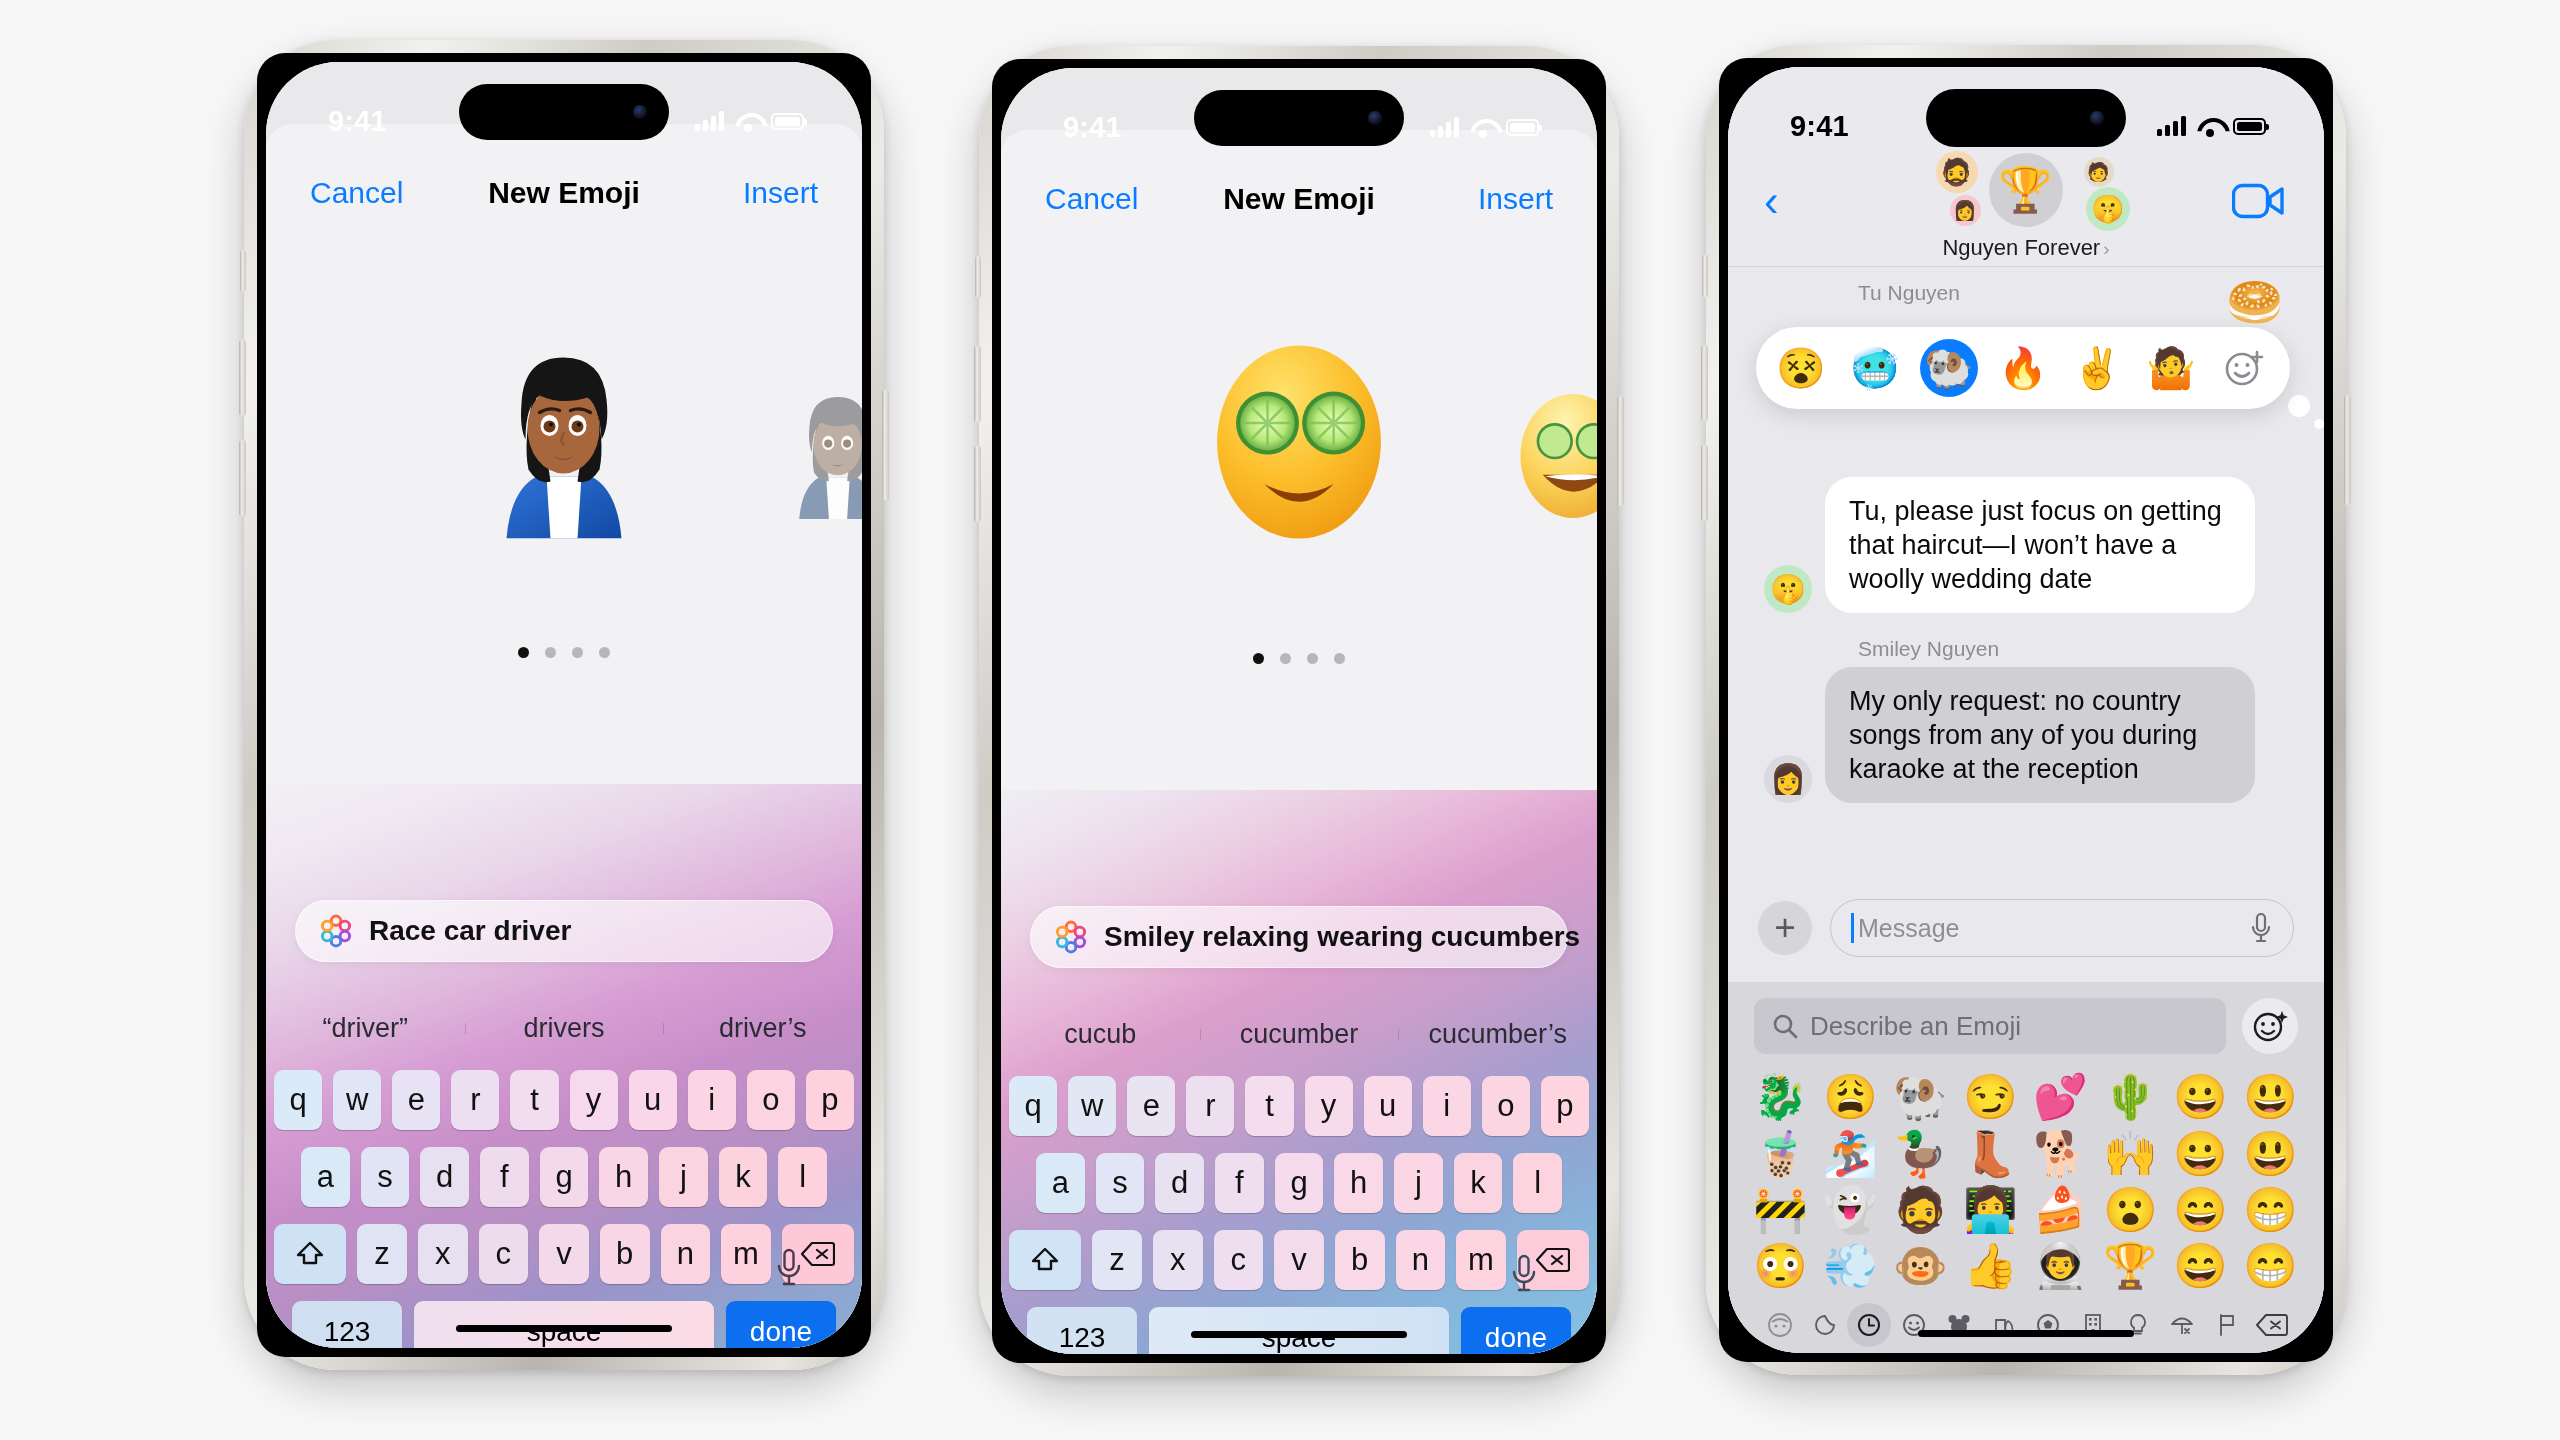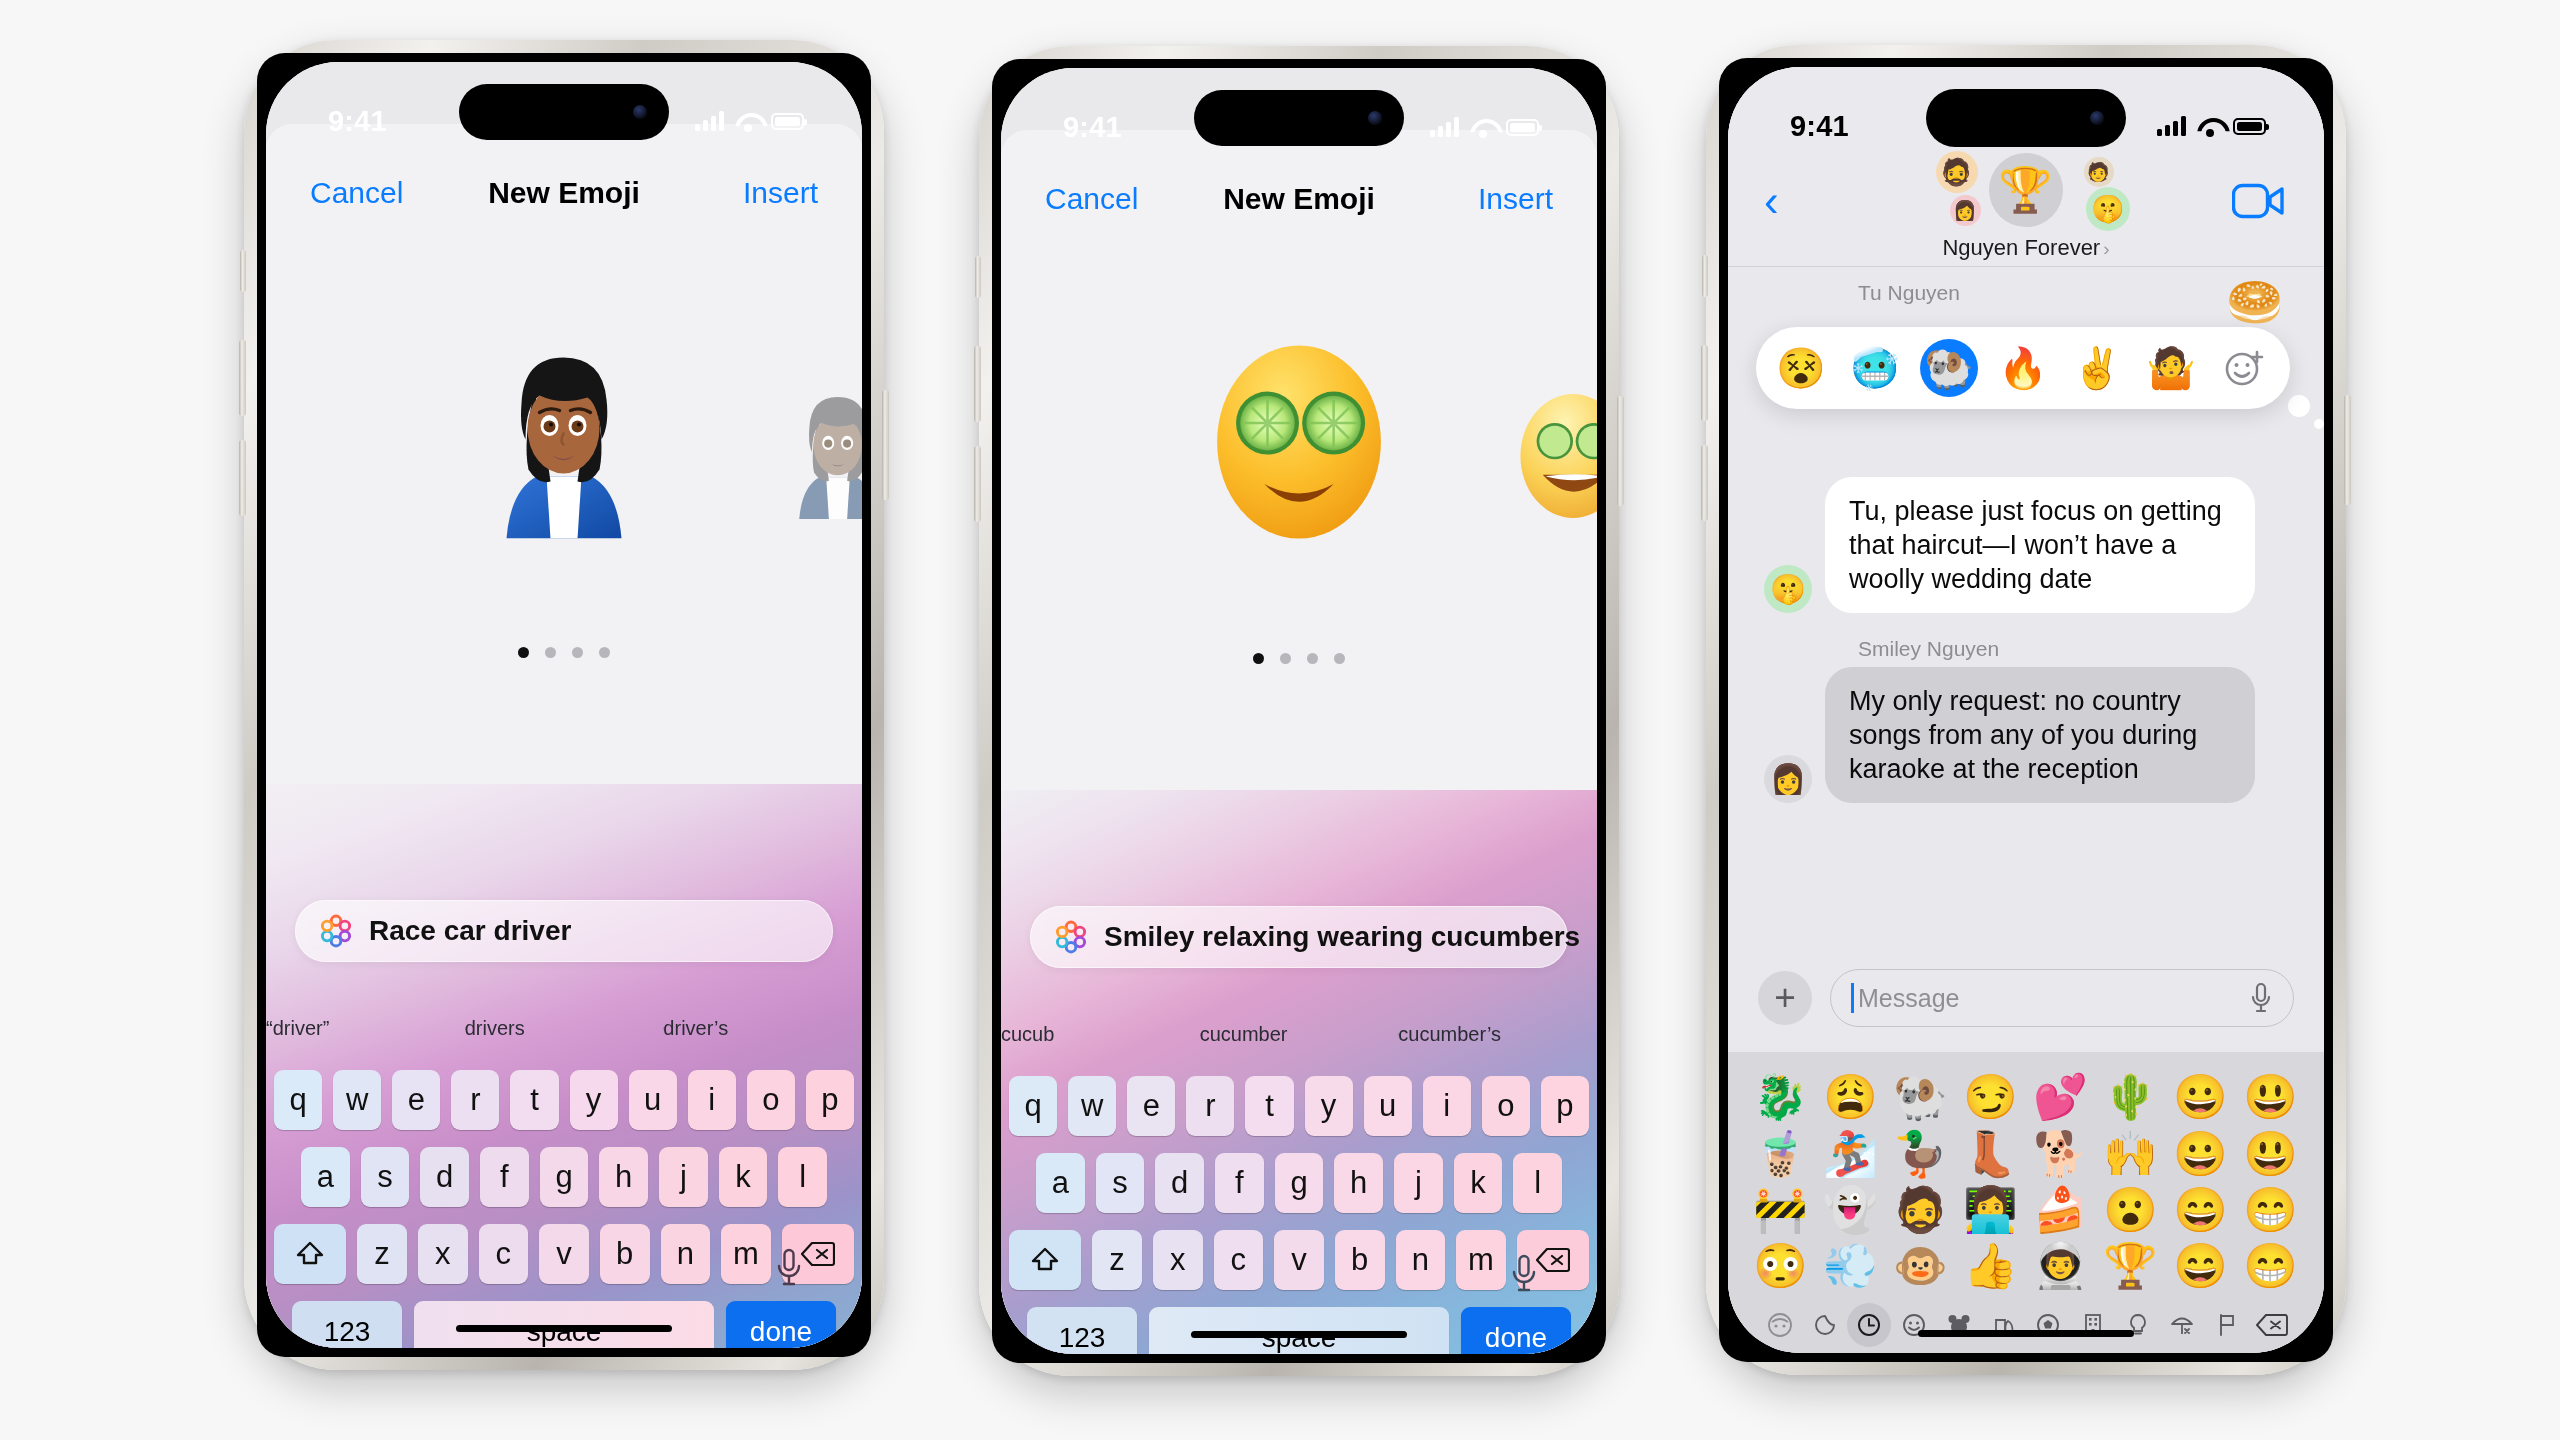--- a/index.html
+++ b/index.html
@@ -165,21 +165,21 @@
     padding: 0 24px;
   }
   .prompt-text { font-size:28px; color:#111; white-space:nowrap;font-weight:bold; }
   .glyph-ring { width:34px; height:34px; flex:0 0 auto; }
 
   
   .predictive {
     position:absolute; left:0; right:0; top: 216px; height:56px;
     display:flex; align-items:center;
   }
-  .pred { flex:1; text-align:left; font-size:20px; color:#2b2b33; position:relative;}
+  .pred { flex:1; text-align:center; font-size:27px; color:#2b2b33; position:relative;}
   .pred + .pred::before {
     content:""; position:absolute; left:0; top:10px; bottom:10px; width:1px; background: rgba(60,60,70,.22);
   }
 
   
   .kbrows { position:absolute; left:0; right:0; top: 286px; padding: 0 8px; }
   .krow { display:flex; justify-content:center; gap:11px; margin-bottom:17px; }
   .key {
     height:60px; width:53px; border-radius:9px;
     display:flex; align-items:center; justify-content:center;
@@ -735,20 +735,38 @@
               <span class="msg-ph">Message</span>
               <svg class="mic-small" width="24" height="32" viewBox="0 0 24 32">
                 <rect x="8" y="2" width="8" height="17" rx="4" fill="none" stroke="#6e6e75" stroke-width="2.2"></rect>
                 <path d="M4 15 a8 8 0 0 0 16 0" fill="none" stroke="#6e6e75" stroke-width="2.2" stroke-linecap="round"></path>
                 <path d="M12 23 v6 M8 29 h8" stroke="#6e6e75" stroke-width="2.2" stroke-linecap="round"></path>
               </svg>
             </div>
           </div>
 
           <div class="emoji-kb">
+            <div class="ekb-search">
+              <div class="search-field">
+                <svg width="26" height="26" viewBox="0 0 26 26">
+                  <circle cx="11" cy="11" r="8" fill="none" stroke="#6e6e75" stroke-width="2.6"></circle>
+                  <path d="M17 17 L24 24" stroke="#6e6e75" stroke-width="2.6" stroke-linecap="round"></path>
+                </svg>
+                <span class="search-ph">Describe an Emoji</span>
+              </div>
+              <div class="genmoji-btn">
+                <svg width="36" height="36" viewBox="0 0 36 36">
+                  <circle cx="16" cy="19" r="13" fill="none" stroke="#1c1c1e" stroke-width="2.4"></circle>
+                  <circle cx="11" cy="16" r="1.9" fill="#1c1c1e"></circle>
+                  <circle cx="21" cy="16" r="1.9" fill="#1c1c1e"></circle>
+                  <path d="M10 23 q6 6 12 0" fill="none" stroke="#1c1c1e" stroke-width="2.4" stroke-linecap="round"></path>
+                  <path d="M30 3 l1.6 4.2 L36 9 l-4.4 1.8 L30 15 l-1.6-4.2 L24 9 l4.4-1.8 z" fill="#1c1c1e"></path>
+                </svg>
+              </div>
+            </div>
 
             <div class="emoji-grid">
               <div class="emoji-cell">🐉</div>
               <div class="emoji-cell">😩</div>
               <div class="emoji-cell">🐏</div>
               <div class="emoji-cell">😏</div>
               <div class="emoji-cell">💕</div>
               <div class="emoji-cell">🌵</div>
               <div class="emoji-cell">😀</div>
               <div class="emoji-cell">😃</div>

